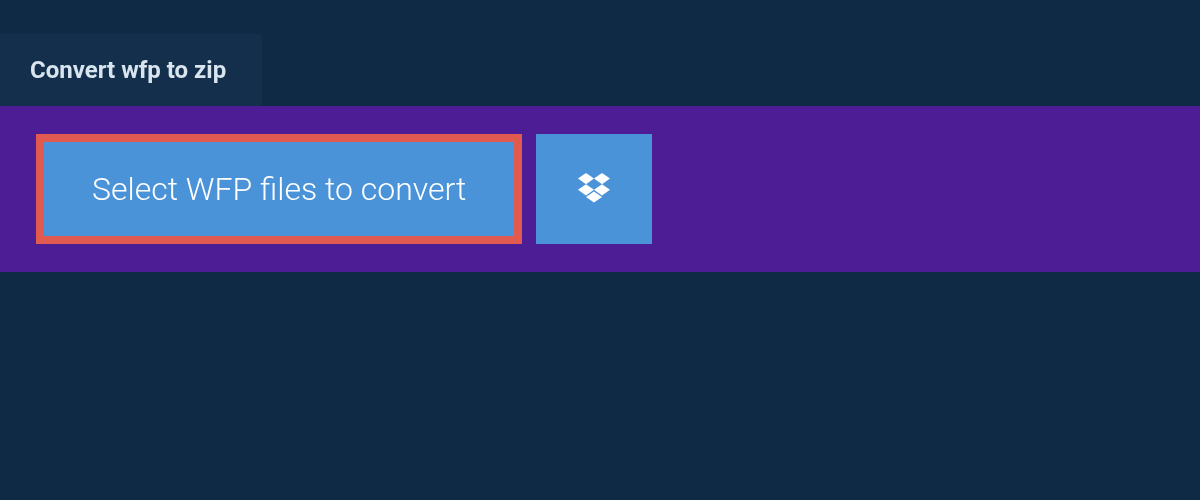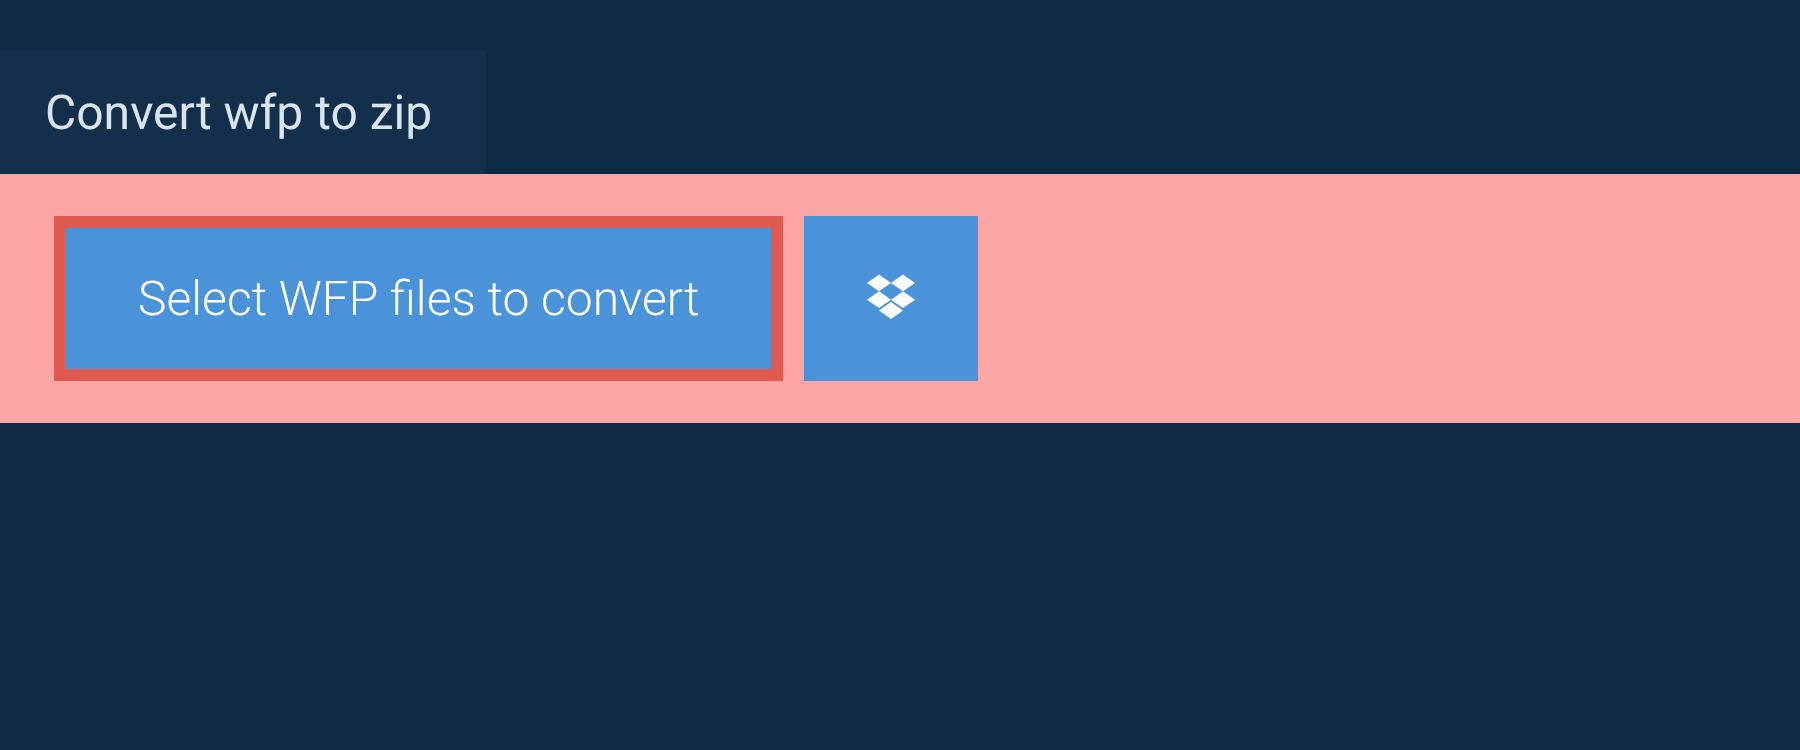--- a/index.html
+++ b/index.html
@@ -16,25 +16,25 @@
     }
     .tab {
       display: inline-block;
       background: #132f4c;
       padding: 22px 36px 22px 30px;
       margin-top: 34px;
       margin-left: 0;
     }
     .tab-label {
       color: #d8e4ee;
-      font-size: 32px;
-      font-weight: 400;
+      font-size: 24px;
+      font-weight: 700;
     }
     .panel {
-      background: #fca5a5;
+      background: #4c1d95;
       width: 100%;
       padding: 28px 16px 28px 36px;
     }
     .button-row {
       display: flex;
       gap: 14px;
       align-items: stretch;
     }
     .select-button {
       background: #4a93d9;

